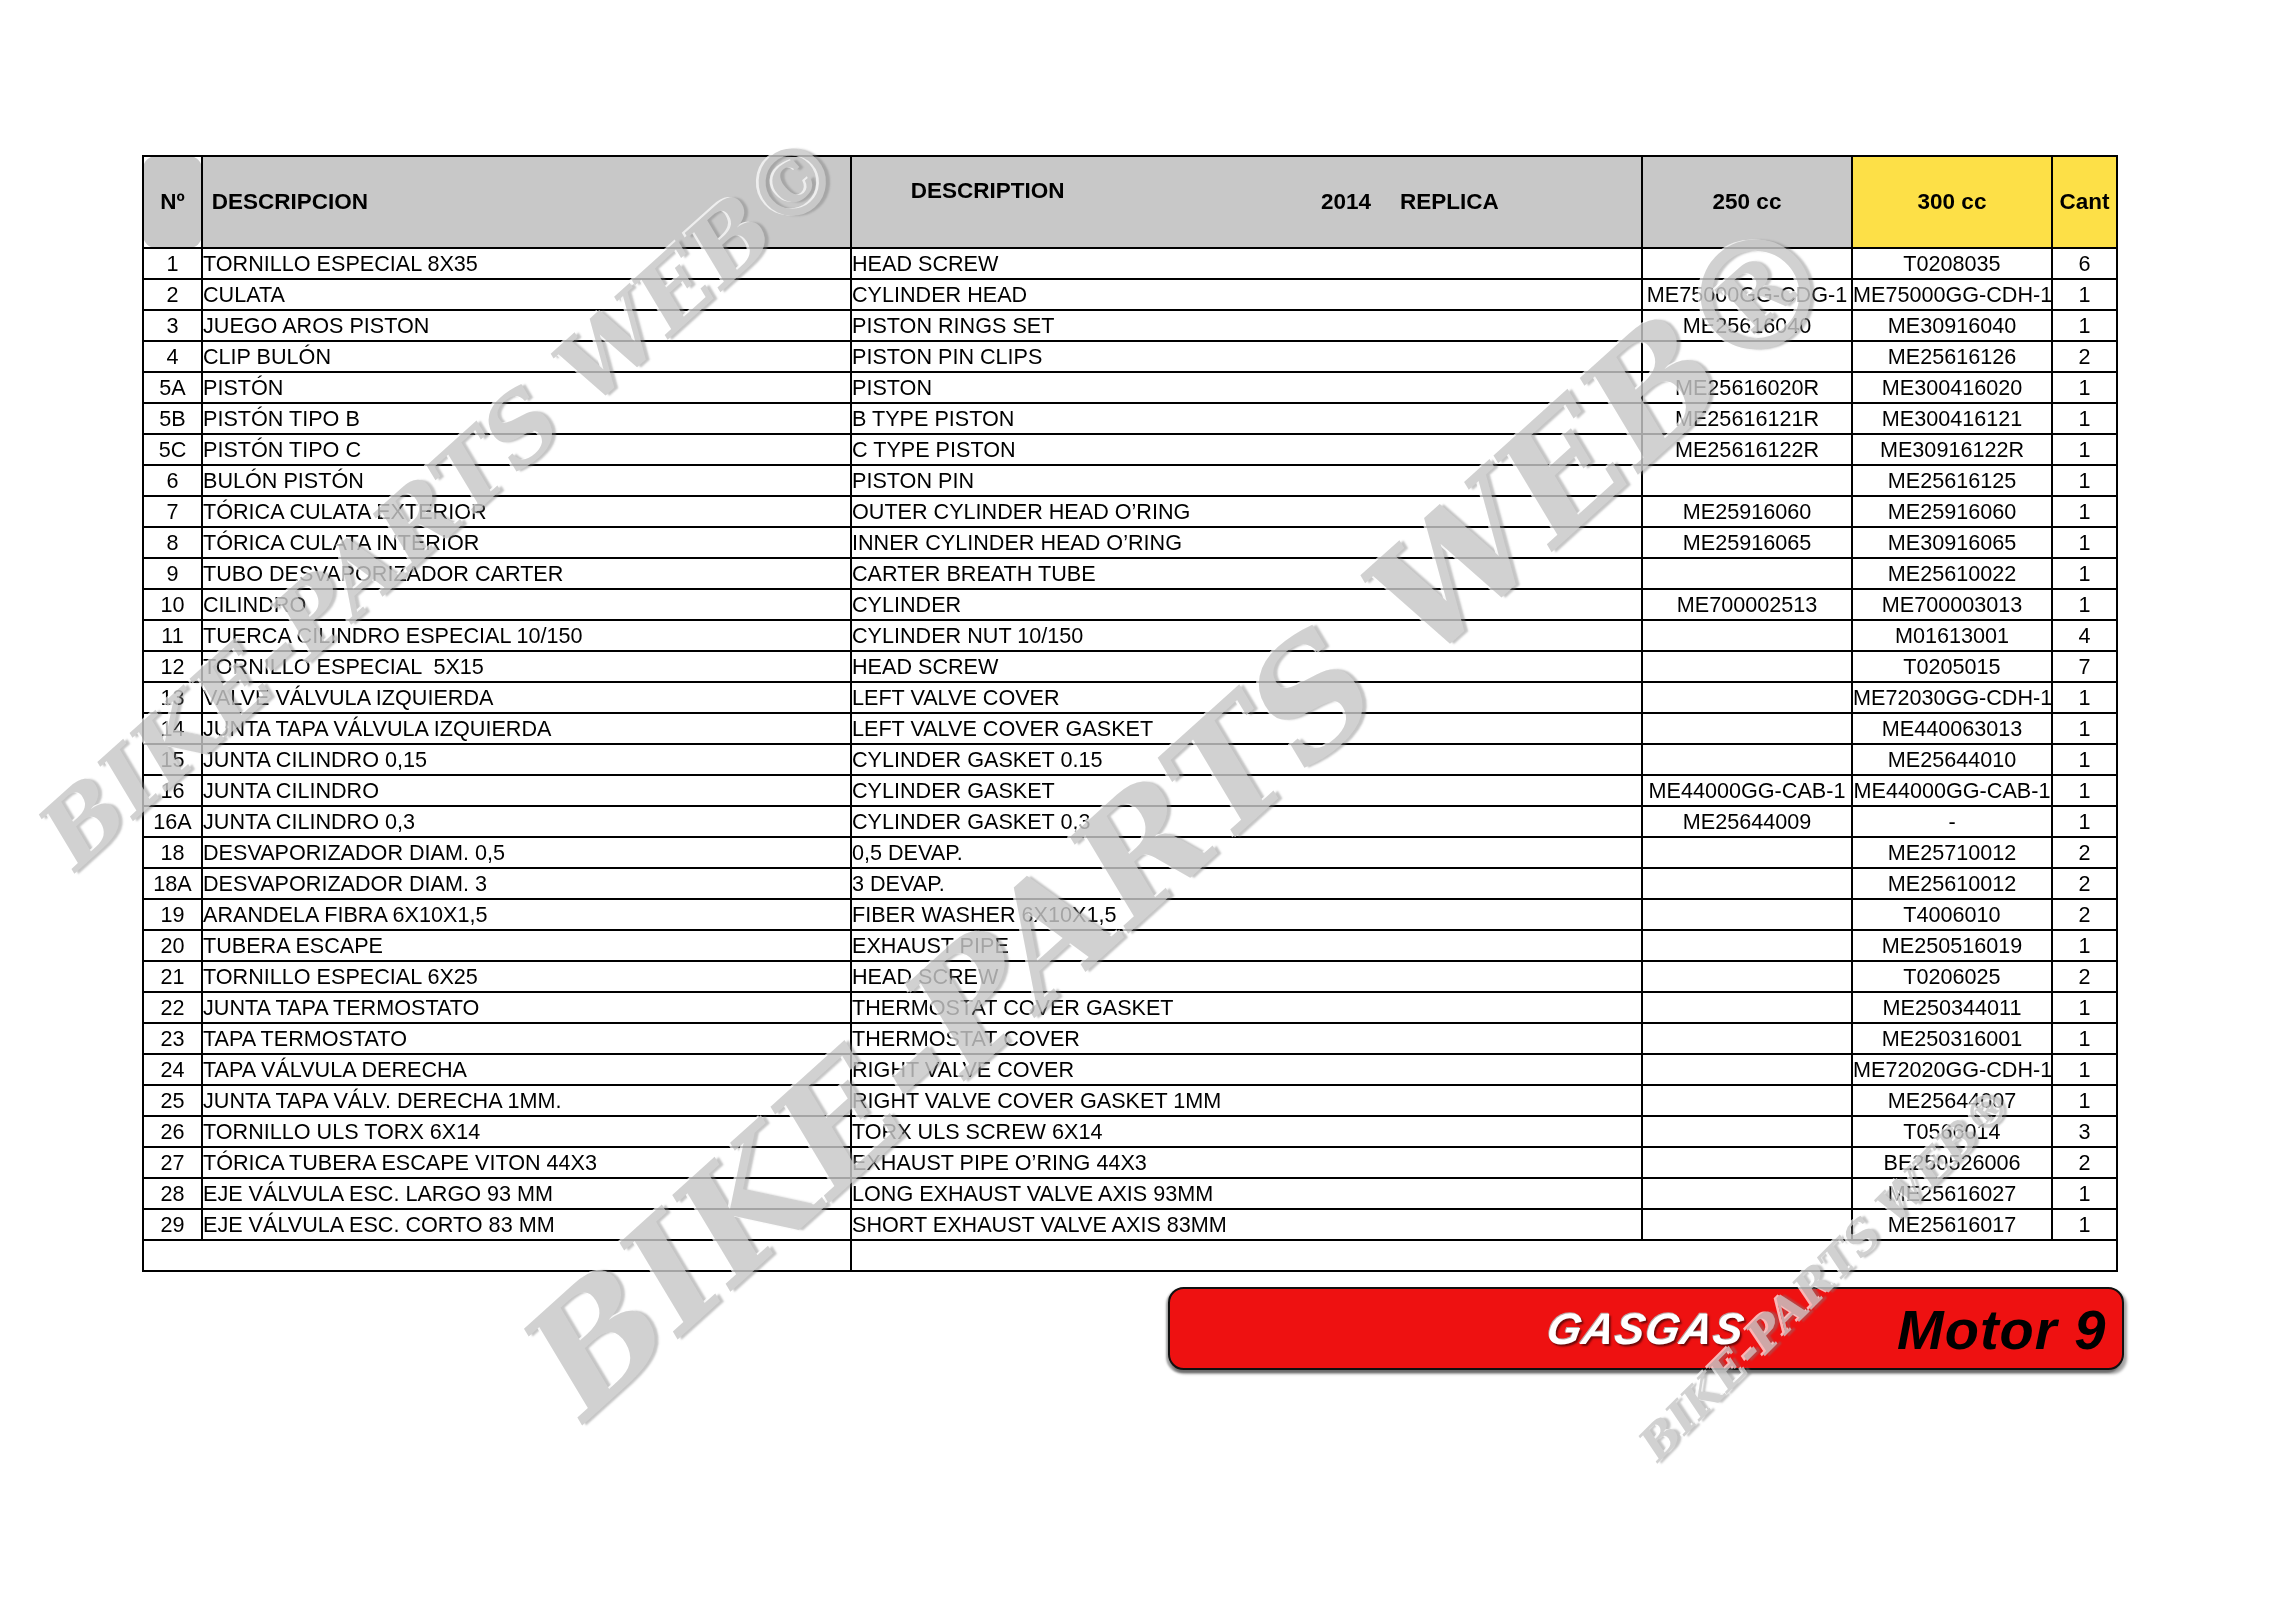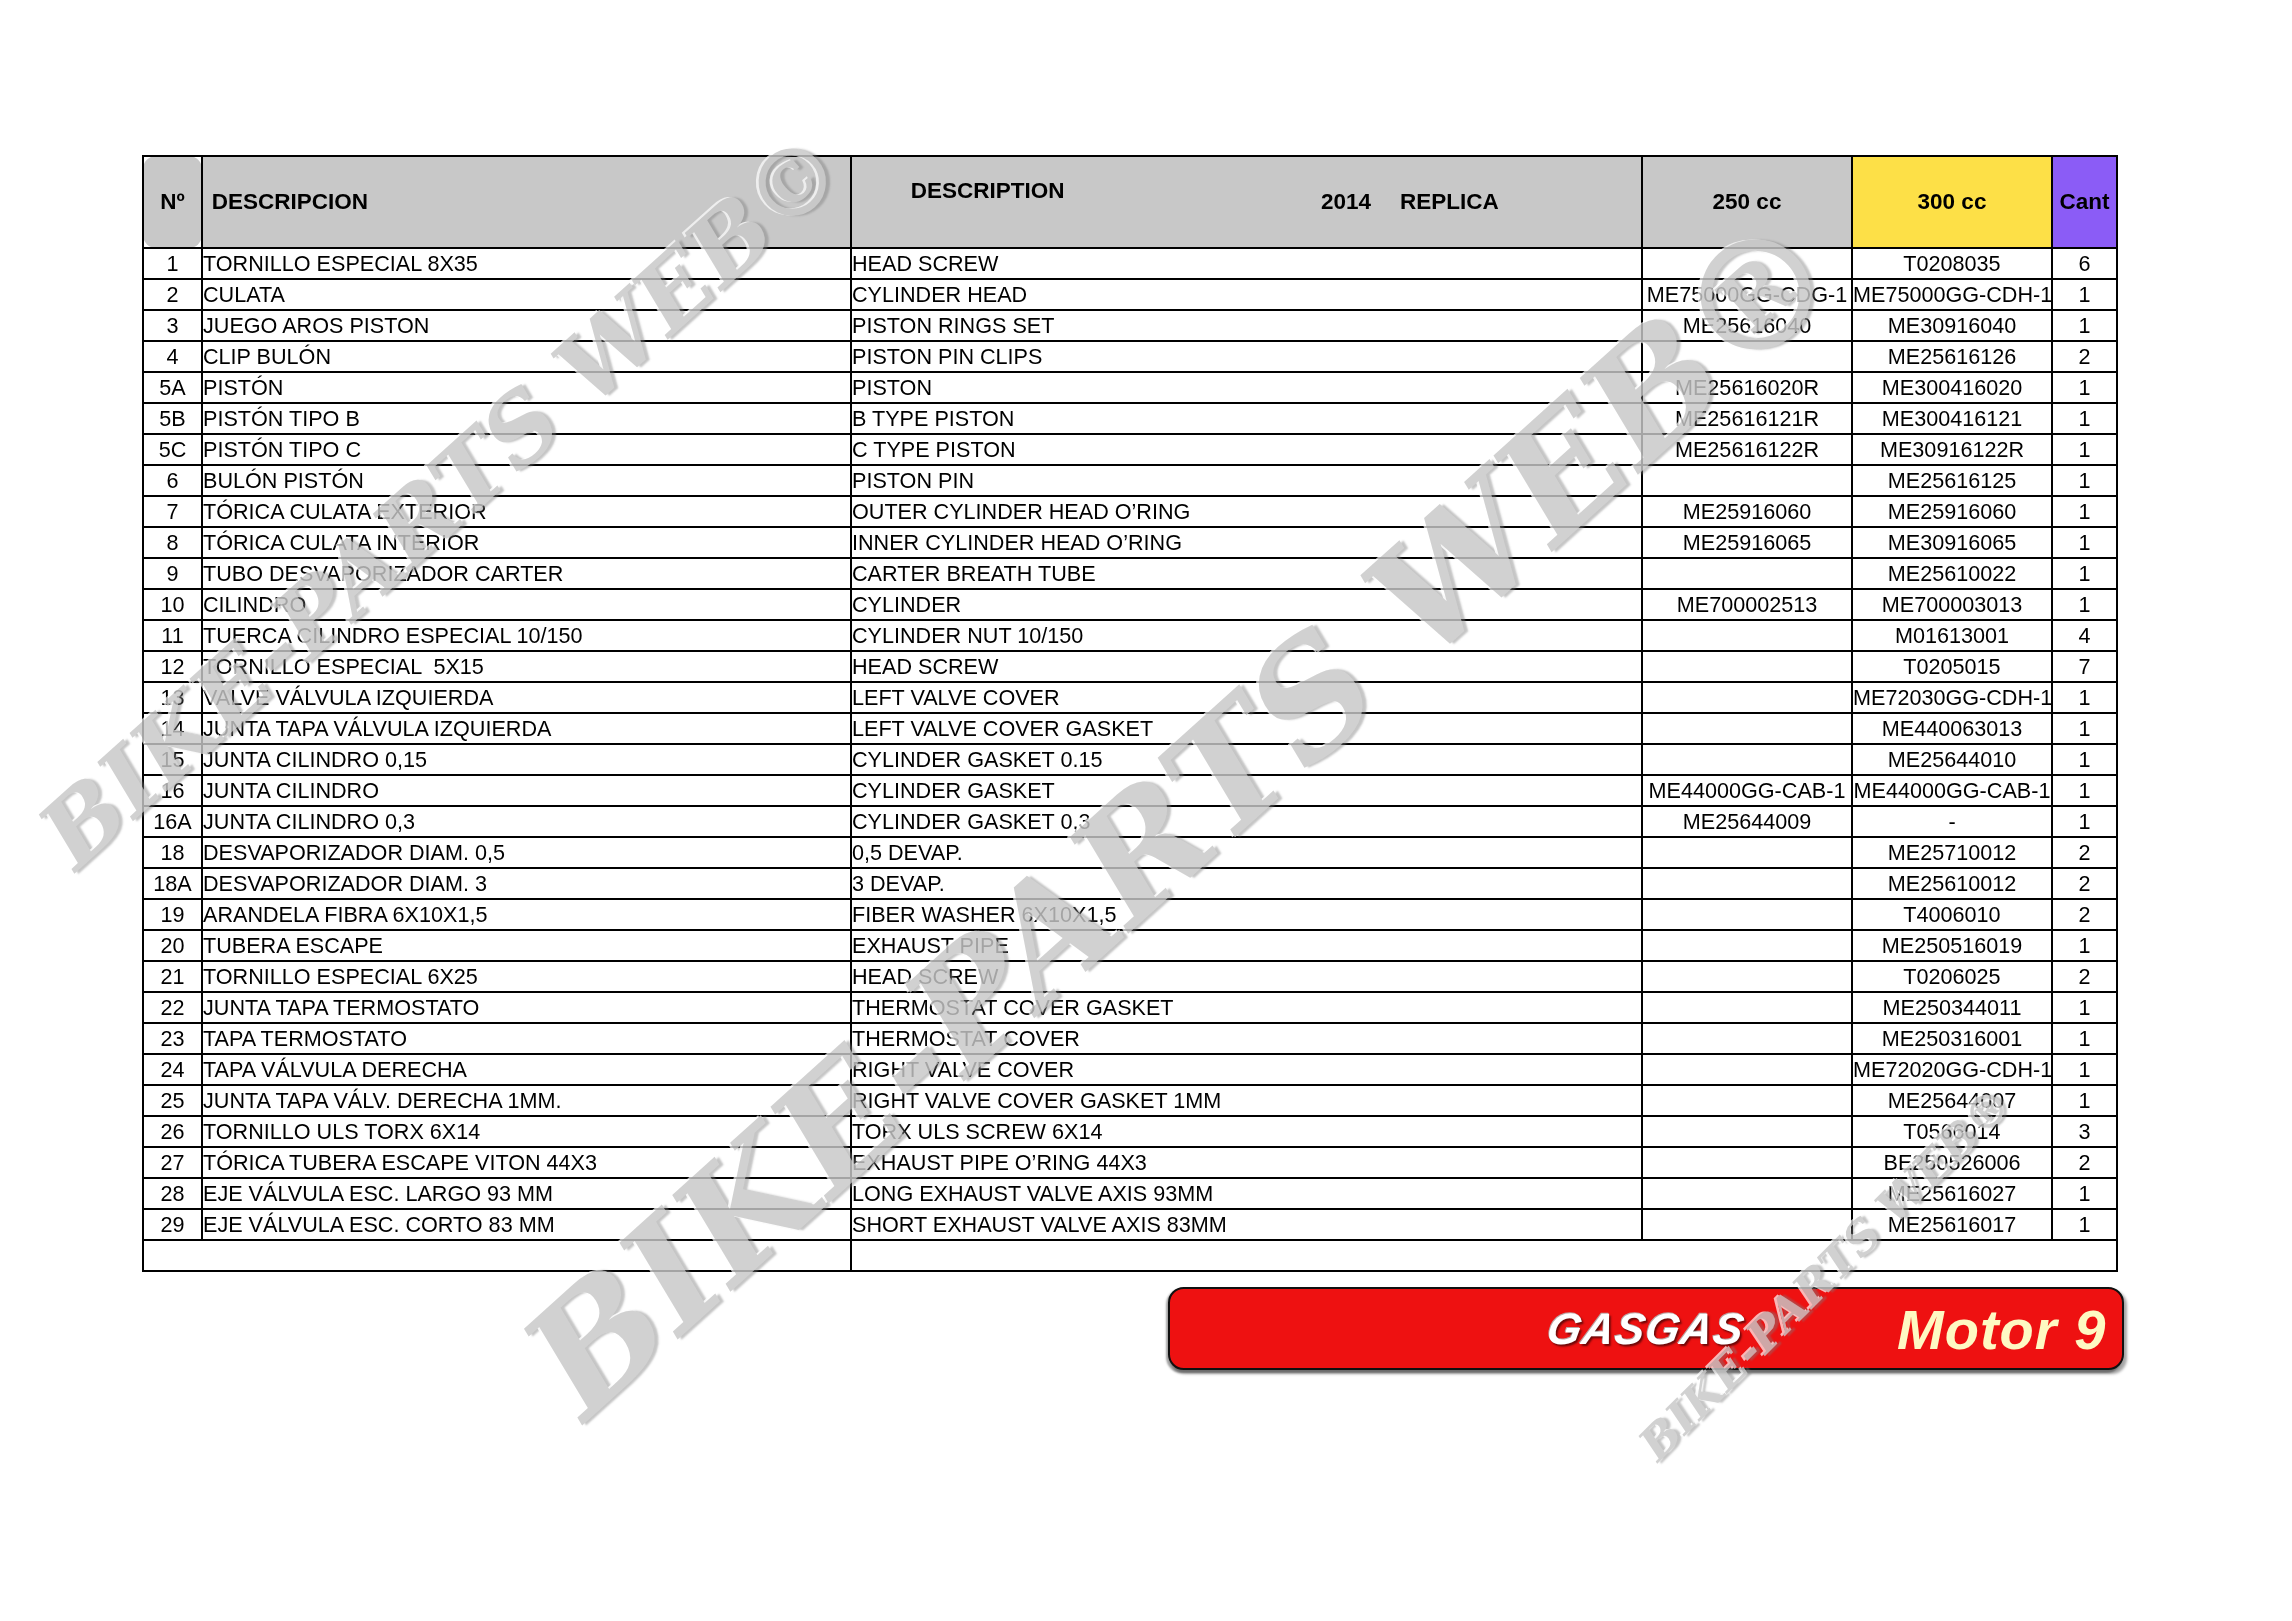--- a/index.html
+++ b/index.html
@@ -49,21 +49,21 @@
   }
   .brand-logo{
     position:absolute;left:50%;top:50%;
     transform:translate(-50%,-50%) skewX(-10deg);
     color:#ffffff;font-weight:bold;font-style:italic;font-size:44px;
     letter-spacing:1px;white-space:nowrap;
     text-shadow:2px 2px 2px rgba(0,0,0,0.55), -1px -1px 0 rgba(180,180,180,0.9);
   }
   .banner-title{
     position:absolute;right:15.7px;top:50%;transform:translateY(-50%);
-    color:#fef9c3;font-weight:bold;font-style:italic;font-size:56px;
+    color:#000000;font-weight:bold;font-style:italic;font-size:56px;
     white-space:nowrap;letter-spacing:1px;
   }
   
   .wm{
     position:absolute;z-index:6;pointer-events:none;white-space:nowrap;
     font-family:"DejaVu Serif", serif;font-weight:bold;font-style:italic;
     opacity:0.82;
     text-shadow:-2px -2px 0 rgba(255,255,255,0.85), 2.9px 2.9px 2px rgba(125,125,125,0.55);
   }
   .wm-main{left:1181px;top:814px;font-size:152px;transform:translate(-50%,-50%) rotate(-42deg);}
@@ -91,21 +91,21 @@
       <th class="al" style="background: rgb(200, 200, 200);">DESCRIPCION</th>
       <th class="al desc-en" style="background: rgb(200, 200, 200); margin-left: 26px;">
         <span>DESCRIPTION</span>
         <span class="year-model">
           <span>2014</span>
           <span>REPLICA</span>
         </span>
       </th>
       <th style="background: rgb(200, 200, 200);">250 cc</th>
       <th style="background: #fde047;">300 cc</th>
-      <th style="background: #8b5cf6; margin-top: 22px;">Cant</th>
+      <th style="background: #fde047; margin-top: 22px;">Cant</th>
     </tr>
   </thead>
   <tbody id="parts-body">
 
   <tr>
         <td class="ctr">1</td>
         <td class="lft">TORNILLO ESPECIAL 8X35</td>
         <td class="lft">HEAD SCREW</td>
         <td class="ctr"></td>
         <td class="ctr">T0208035</td>

